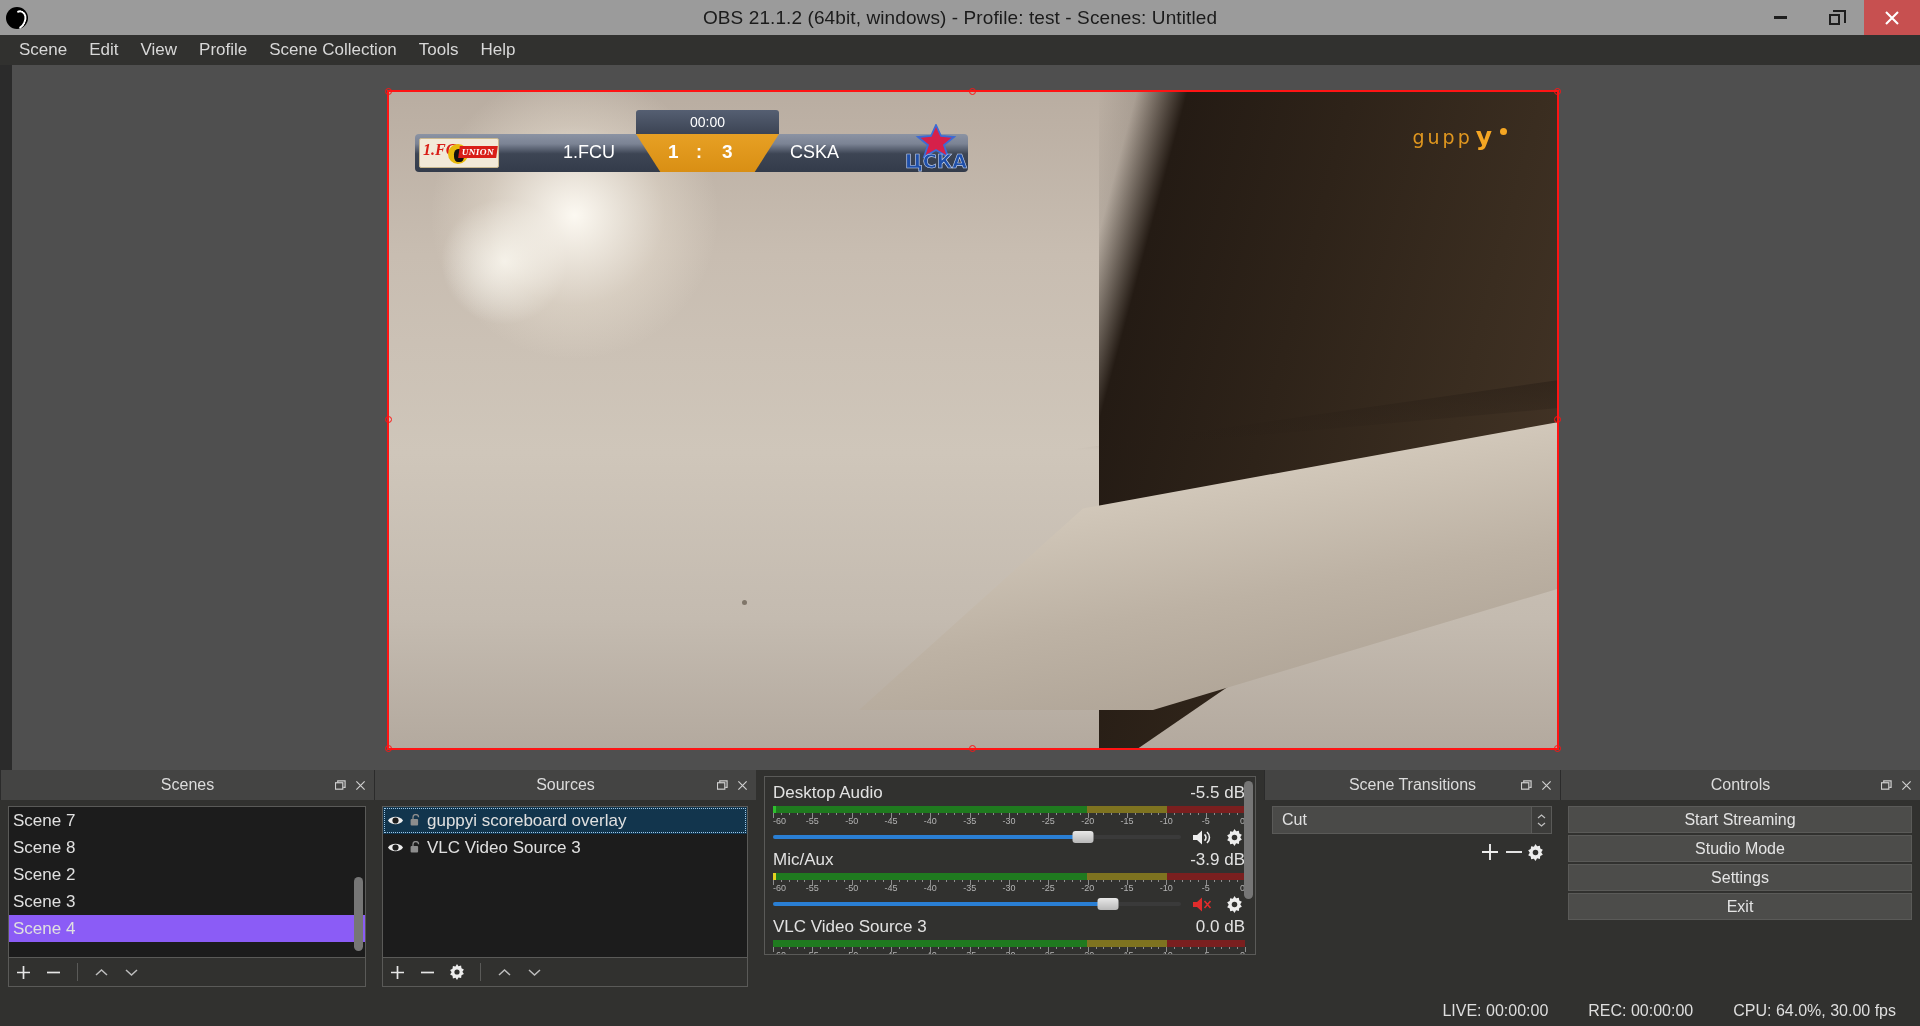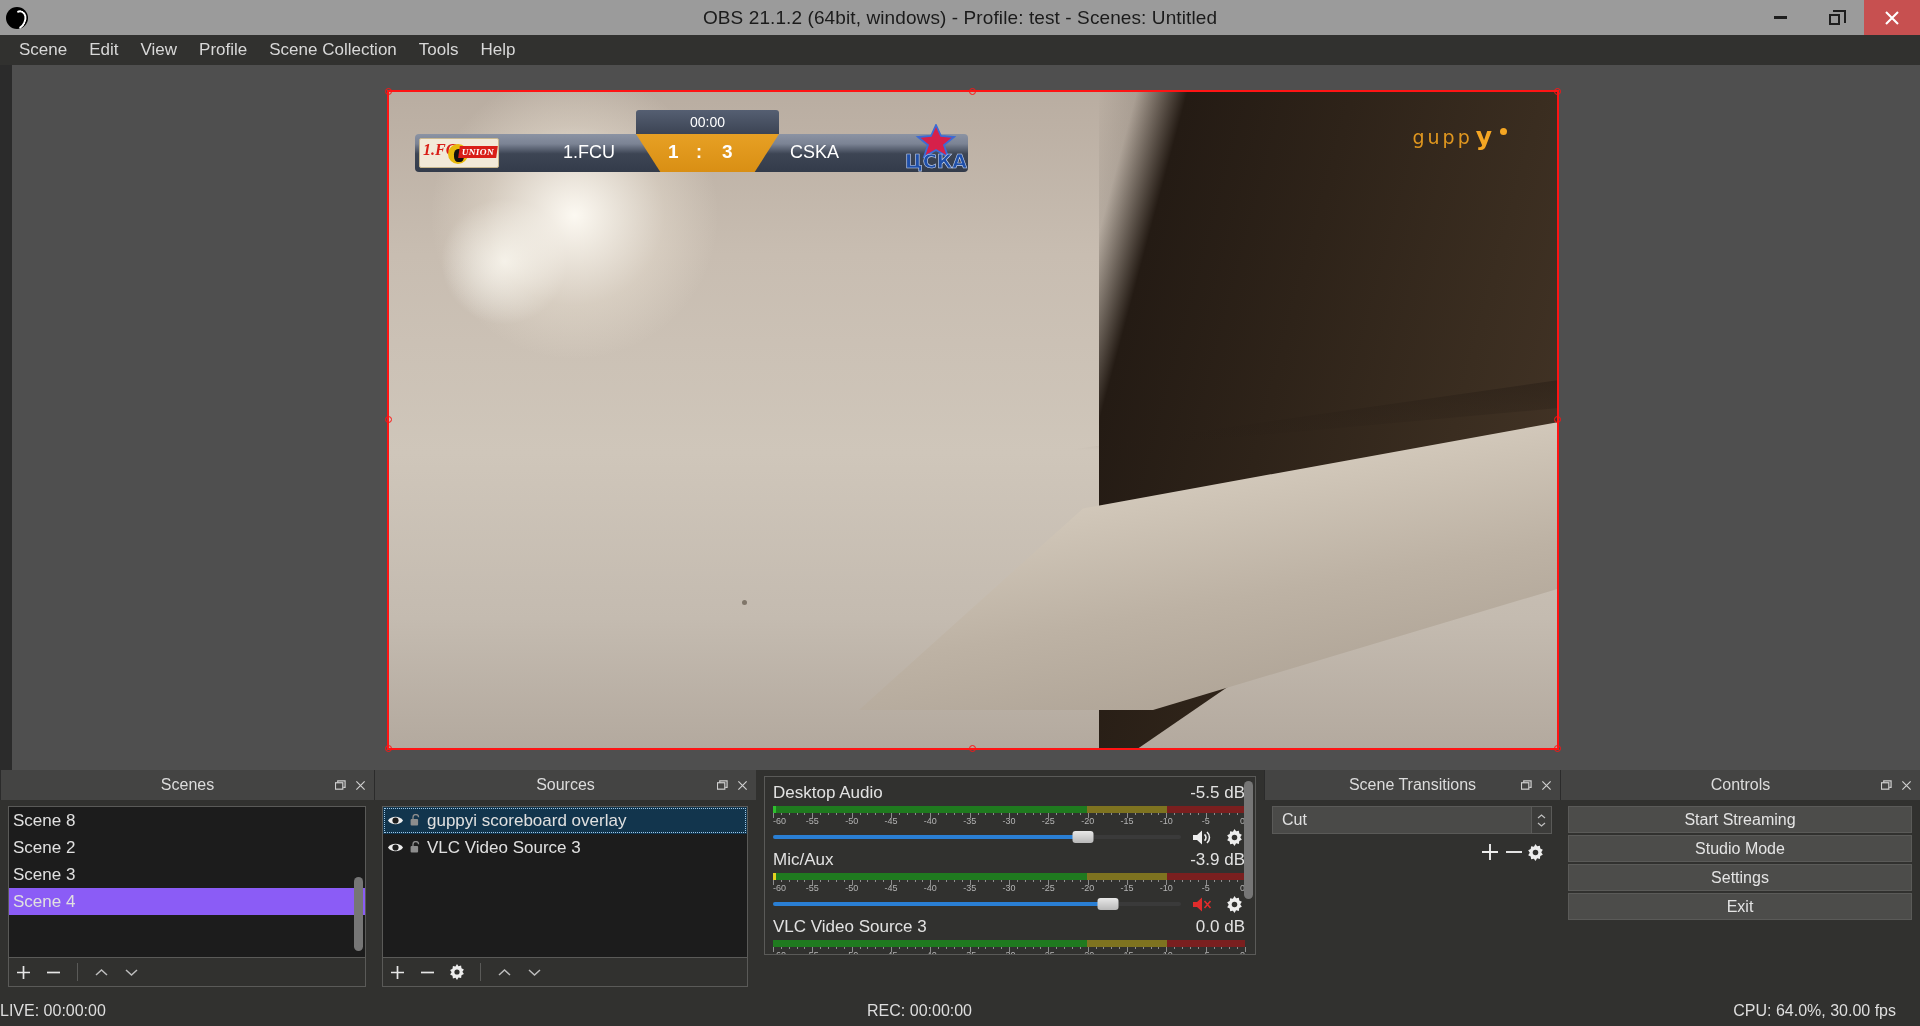--- a/index.html
+++ b/index.html
@@ -320,21 +320,21 @@
   .ctrl-btn {
     height: 27px; background: #4c4c4a; border: 1px solid #5a5a58;
     margin-bottom: 2px; display: flex; align-items: center;
     justify-content: center; color: #e4e4e4; font-size: 16px; cursor: pointer;
   }
 
   
   #statusbar {
     position: absolute; left: 0; top: 996px; width: 1920px; height: 30px;
     background: #31312f; display: flex; align-items: center;
-    justify-content: space-between; padding-right: 24px; gap: 40px;
+    justify-content: flex-end; padding-right: 24px; gap: 40px;
   }
   #statusbar span { color: #dedede; font-size: 16px; }
 </style>
 </head>
 <body>
 
 <div id="titlebar">
   <div id="obs-logo"></div>
   <div id="title-text">OBS 21.1.2 (64bit, windows) - Profile: test - Scenes: Untitled</div>
   <div class="wbtn" id="btn-min">
@@ -422,20 +422,23 @@
           <rect x="0.5" y="3" width="8" height="7" fill="none" stroke="#cfcfcf" stroke-width="1.3"></rect>
           <path d="M3 3 V1 H11 V8 H9" fill="none" stroke="#cfcfcf" stroke-width="1.3"></path>
         </svg>
         <svg viewBox="0 0 12 12">
           <path d="M1.5 1.5 L10.5 10.5 M10.5 1.5 L1.5 10.5" stroke="#cfcfcf" stroke-width="1.3" fill="none"></path>
         </svg>
       </span>
     </div>
     <div class="dock-body">
       <div class="listbox">
+        <div class="listrow">
+          <span>Scene 7</span>
+        </div>
         <div class="listrow">
           <span>Scene 8</span>
         </div>
         <div class="listrow">
           <span>Scene 2</span>
         </div>
         <div class="listrow">
           <span>Scene 3</span>
         </div>
         <div class="listrow selected-scene">

